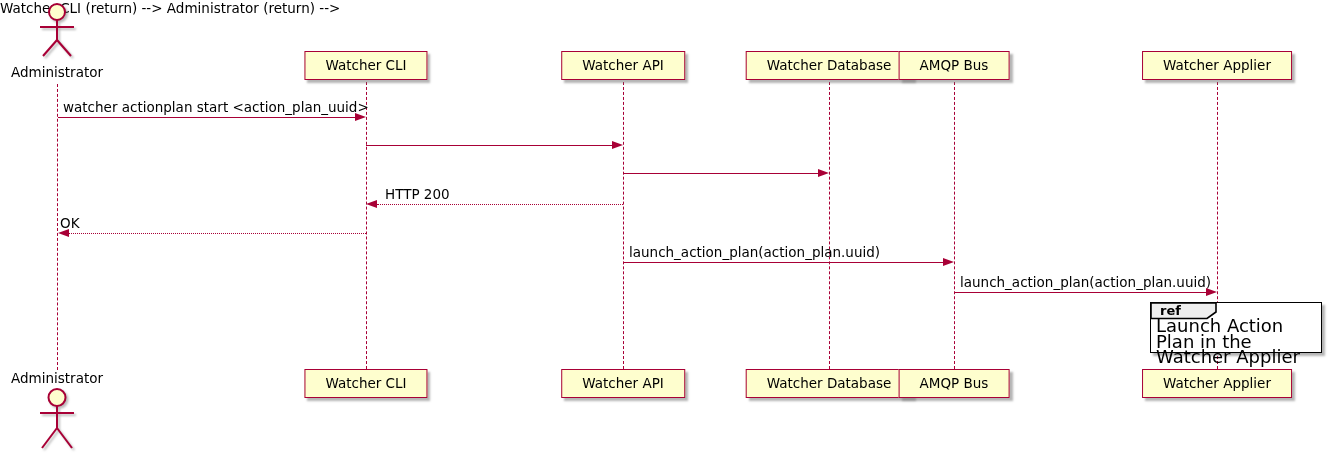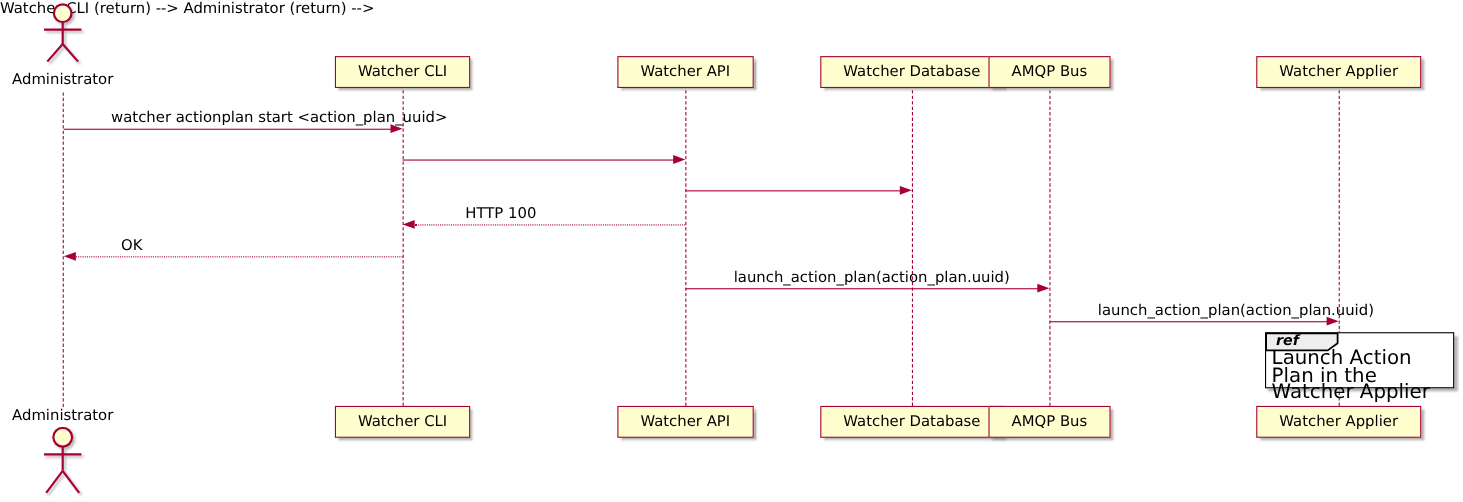--- a/index.html
+++ b/index.html
@@ -24,21 +24,21 @@
     box-shadow:3px 3px 2px rgba(120,120,120,0.55);z-index:3;
   }
   .actor-label{
     position:absolute;transform:translateX(-50%);white-space:nowrap;
     line-height:17px;z-index:3;
   }
   .actor-figure{
     position:absolute;z-index:3;
     filter:drop-shadow(2.5px 2.5px 1px rgba(120,120,120,0.5));
   }
-  .msg-label{position:absolute;white-space:nowrap;line-height:16px;z-index:2;margin-left:38px;}
+  .msg-label{position:absolute;white-space:nowrap;line-height:16px;z-index:2;}
   .msg-line{position:absolute;height:0;z-index:2;}
   .msg-line.solid{border-top:1.5px solid var(--accent);}
   .msg-line.dotted{border-top:1.3px dotted var(--accent);}
   .arrow-right{
     position:absolute;width:0;height:0;z-index:2;
     border-top:4.5px solid transparent;border-bottom:4.5px solid transparent;
     border-left:11px solid var(--accent);
   }
   .arrow-left{
     position:absolute;width:0;height:0;z-index:2;
@@ -46,21 +46,21 @@
     border-right:11px solid var(--accent);
   }
   .ref-box{
     position:absolute;left:1150px;top:302px;width:172px;height:51px;
     box-sizing:border-box;background:#ffffff;border:1.7px solid #000;
     box-shadow:3px 3px 2px rgba(120,120,120,0.55);z-index:4;
   }
   .ref-tab{position:absolute;left:-1px;top:-1px;}
   .ref-tab-label{
     position:absolute;left:9px;top:0px;font-weight:bold;font-size:13px;
-    line-height:15px;z-index:5;font-style:italic;
+    line-height:15px;z-index:5;
   }
   .ref-body{
     padding:15px 5px 2px 5px;line-height:15.5px;width:158px;font-size:18px;
   }
 </style>
 </head>
 <body>
 
 <div class="canvas">
 
@@ -96,26 +96,26 @@
 
   
   <div class="msg-line solid" style="left:366px;top:145px;width:247px"></div>
   <div class="arrow-right" style="left:612px;top:141px"></div>
 
   
   <div class="msg-line solid" style="left:623px;top:173px;width:196px"></div>
   <div class="arrow-right" style="left:818px;top:169px"></div>
 
    Watcher CLI (return) --&gt;
-  <span class="msg-label" style="left:385px;top:186px">HTTP 100</span>
+  <span class="msg-label" style="left:385px;top:186px">HTTP 200</span>
   <div class="msg-line dotted" style="left:377px;top:204px;width:246px"></div>
   <div class="arrow-left" style="left:366px;top:200px"></div>
 
    Administrator (return) --&gt;
-  <span class="msg-label" style="left:72px;top:215px">OK</span>
+  <span class="msg-label" style="left:60px;top:215px">OK</span>
   <div class="msg-line dotted" style="left:69px;top:233px;width:297px"></div>
   <div class="arrow-left" style="left:58px;top:229px"></div>
 
   
   <span class="msg-label" style="left:629px;top:244px">launch_action_plan(action_plan.uuid)</span>
   <div class="msg-line solid" style="left:623px;top:262px;width:321px"></div>
   <div class="arrow-right" style="left:943px;top:258px"></div>
 
   
   <span class="msg-label" style="left:960px;top:274px">launch_action_plan(action_plan.uuid)</span>

